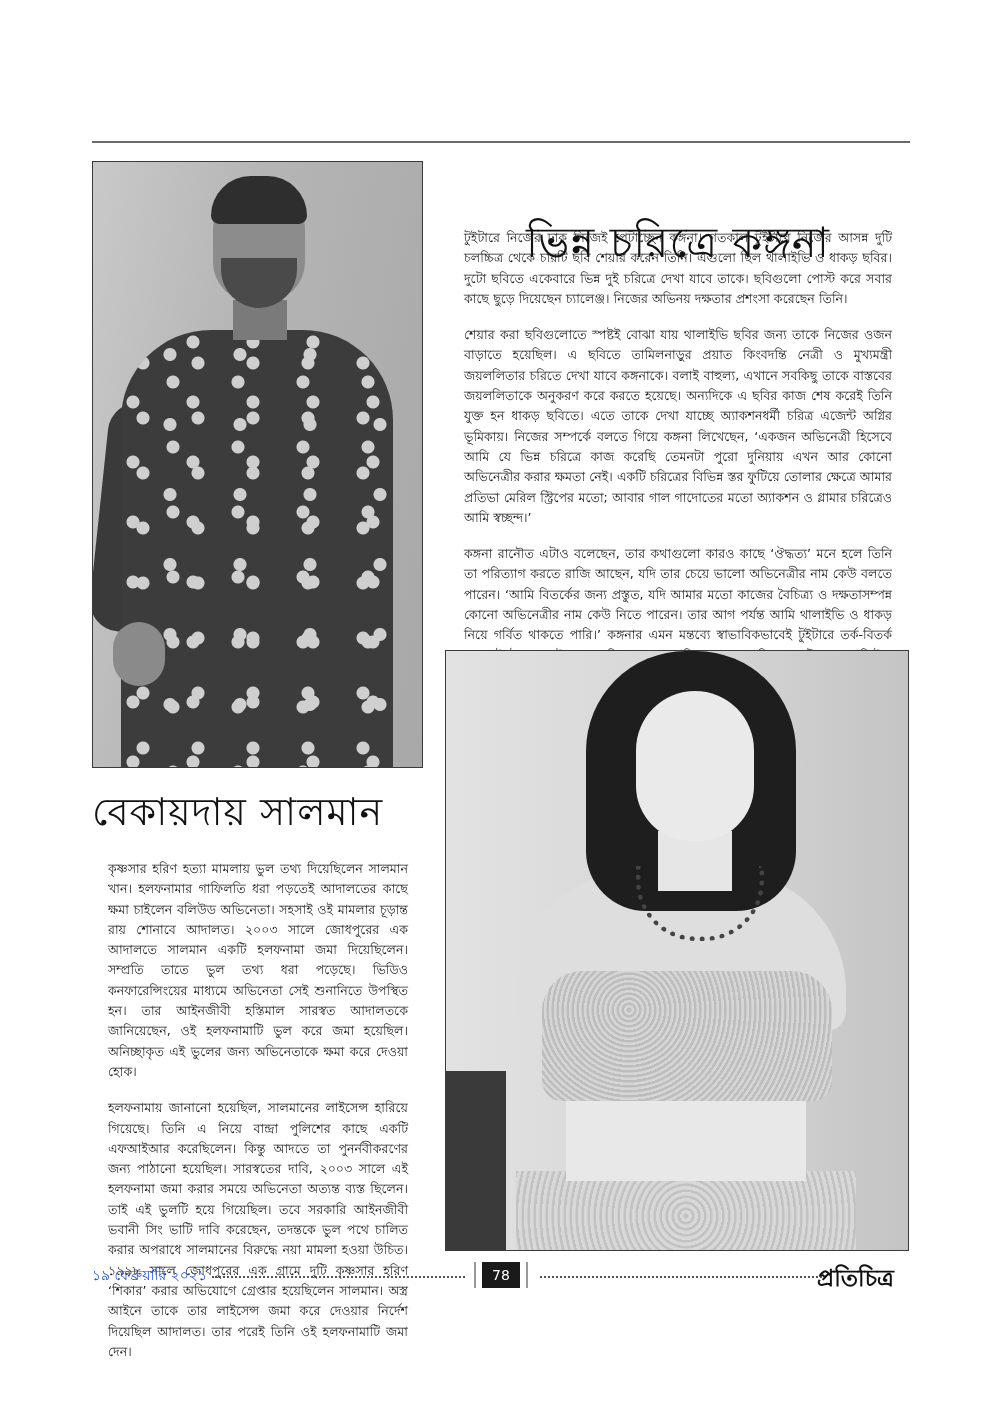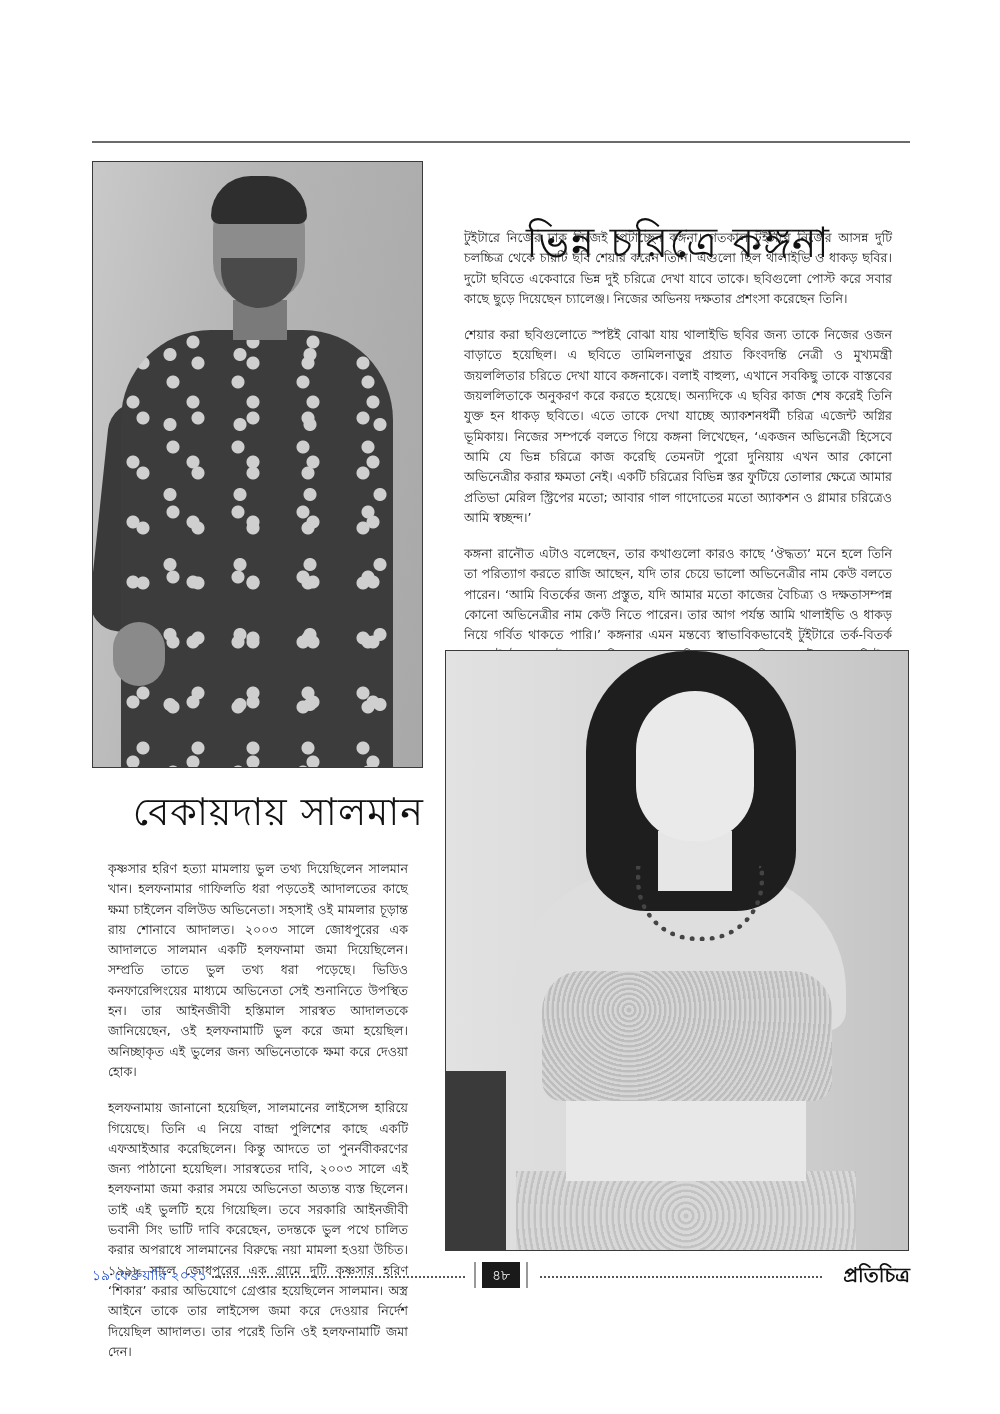--- a/index.html
+++ b/index.html
@@ -35,35 +35,35 @@
   .k-necklace { position:absolute; left:190px; top:215px; width:118px; height:70px; border:5px dotted #444; border-top:none; border-radius:0 0 60px 60px; }
   .k-blouse { position:absolute; left:96px; top:320px; width:290px; height:130px; border-radius:40px 40px 20px 20px; background:
     repeating-radial-gradient(circle at 30% 30%, #bdbdbd 0 2px, #d6d6d6 3px 5px); }
   .k-waist { position:absolute; left:120px; top:450px; width:240px; height:80px; background:#e8e8e8; }
   .k-skirt { position:absolute; left:70px; top:520px; width:340px; height:90px; background:
     repeating-radial-gradient(circle at 50% 50%, #c2c2c2 0 2px, #d8d8d8 3px 6px); }
   .k-dark { position:absolute; left:0; top:420px; width:60px; height:181px; background:#3a3a3a; }
 
   .headline { position: absolute; font-family: "DejaVu Sans", sans-serif; font-weight: 400; color: #111; white-space: nowrap; }
   .headline-kangana { left: 448px; top: 166px; width: 460px; text-align: center; font-size: 42px; letter-spacing: 1px; margin-top: 44px; }
-  .headline-salman { left: 92px; top: 782px; width: 332px; text-align: right; font-size: 38px; letter-spacing: 1px; }
+  .headline-salman { left: 92px; top: 782px; width: 332px; text-align: left; font-size: 38px; letter-spacing: 1px; }
 
   .article { position: absolute; font-family: "DejaVu Sans", sans-serif; font-size: 12.6px; line-height: 20.3px; text-align: justify; color: #1c1c1c; }
   .article p { margin: 16px; }
   .article-kangana { left: 448px; top: 212px; width: 460px; }
   .article-salman { left: 92px; top: 843px; width: 332px; }
 
   .footer { position: absolute; left: 92px; top: 1262px; width: 818px; height: 24px; }
   .footer-date { position: absolute; left: 0; top: 2px; font-size: 14px; color: #1d4ed8; white-space: nowrap; }
   .dots-left { position: absolute; left: 120px; top: 14px; width: 253px; border-top: 2px dotted #555; }
   .sep-left { position: absolute; left: 382px; top: 0; width: 2px; height: 26px; background: #999; }
   .page-no { position: absolute; left: 390px; top: 0; width: 38px; height: 26px; background: #1a1a1a; color: #fff; font-size: 14px; text-align: center; line-height: 26px; }
   .sep-right { position: absolute; left: 434px; top: 0; width: 2px; height: 26px; background: #999; }
   .dots-right { position: absolute; left: 448px; top: 14px; width: 282px; border-top: 2px dotted #555; }
-  .brand { position: absolute; right: 0; top: -2px; font-size: 20px; font-weight: bold; color: #111; white-space: nowrap; }
+  .brand { position: absolute; right: 16px; top: -2px; font-size: 23px; font-weight: bold; color: #111; white-space: nowrap; }
 </style>
 </head>
 <body>
 
 <div class="top-rule"></div>
 
 <div class="photo photo-salman" title="Black-and-white photo of Salman Khan in a floral kurta">
   <div class="s-arm"></div>
   <div class="s-body"></div>
   <div class="s-hand"></div>
@@ -95,17 +95,17 @@
 <div class="headline headline-salman">বেকায়দায় সালমান</div>
 <div class="article article-salman">
   <p>কৃষ্ণসার হরিণ হত্যা মামলায় ভুল তথ্য দিয়েছিলেন সালমান খান। হলফনামার গাফিলতি ধরা পড়তেই আদালতের কাছে ক্ষমা চাইলেন বলিউড অভিনেতা। সহসাই ওই মামলার চূড়ান্ত রায় শোনাবে আদালত। ২০০৩ সালে জোধপুরের এক আদালতে সালমান একটি হলফনামা জমা দিয়েছিলেন। সম্প্রতি তাতে ভুল তথ্য ধরা পড়েছে। ভিডিও কনফারেন্সিংয়ের মাধ্যমে অভিনেতা সেই শুনানিতে উপস্থিত হন। তার আইনজীবী হস্তিমাল সারস্বত আদালতকে জানিয়েছেন, ওই হলফনামাটি ভুল করে জমা হয়েছিল। অনিচ্ছাকৃত এই ভুলের জন্য অভিনেতাকে ক্ষমা করে দেওয়া হোক।</p>
   <p>হলফনামায় জানানো হয়েছিল, সালমানের লাইসেন্স হারিয়ে গিয়েছে। তিনি এ নিয়ে বান্দ্রা পুলিশের কাছে একটি এফআইআর করেছিলেন। কিন্তু আদতে তা পুনর্নবীকরণের জন্য পাঠানো হয়েছিল। সারস্বতের দাবি, ২০০৩ সালে এই হলফনামা জমা করার সময়ে অভিনেতা অত্যন্ত ব্যস্ত ছিলেন। তাই এই ভুলটি হয়ে গিয়েছিল। তবে সরকারি আইনজীবী ভবানী সিং ভাটি দাবি করেছেন, তদন্তকে ভুল পথে চালিত করার অপরাধে সালমানের বিরুদ্ধে নয়া মামলা হওয়া উচিত। ১৯৯৮ সালে জোধপুরের এক গ্রামে দুটি কৃষ্ণসার হরিণ ‘শিকার’ করার অভিযোগে গ্রেপ্তার হয়েছিলেন সালমান। অস্ত্র আইনে তাকে তার লাইসেন্স জমা করে দেওয়ার নির্দেশ দিয়েছিল আদালত। তার পরেই তিনি ওই হলফনামাটি জমা দেন।</p>
 </div>
 
 <div class="footer">
   <span class="footer-date">১৯ ফেব্রুয়ারি ২০২১</span>
   <div class="dots-left"></div>
   <div class="sep-left"></div>
-  <div class="page-no">৪৮</div>
+  <div class="page-no">78</div>
   <div class="sep-right"></div>
   <div class="dots-right"></div>
   <span class="brand">প্রতিচিত্র</span>
 </div>
 
 </body></html>

